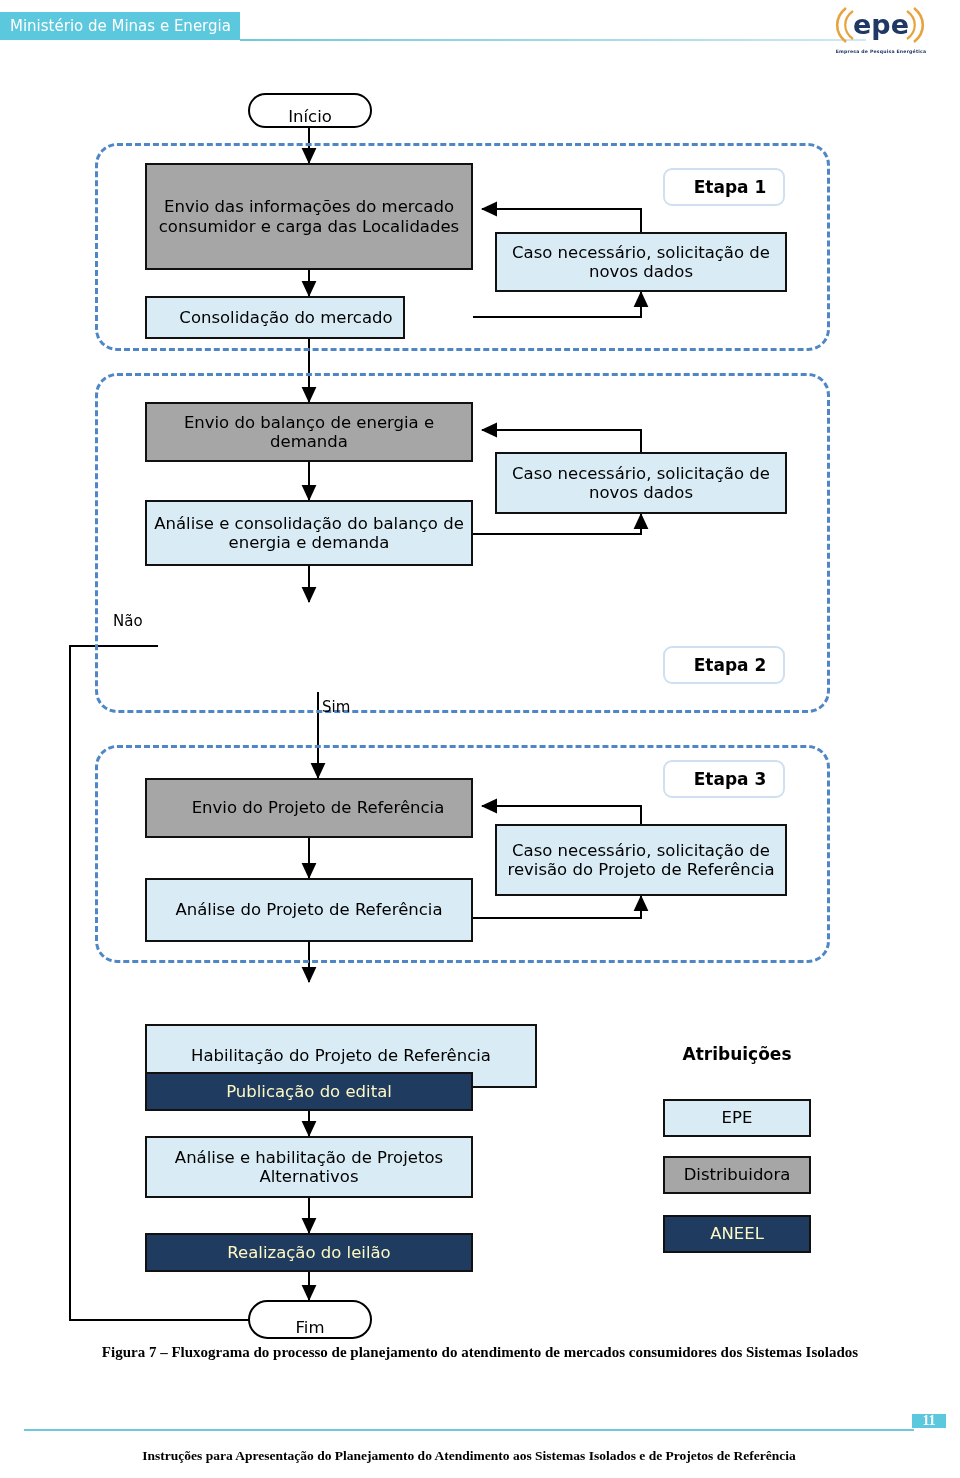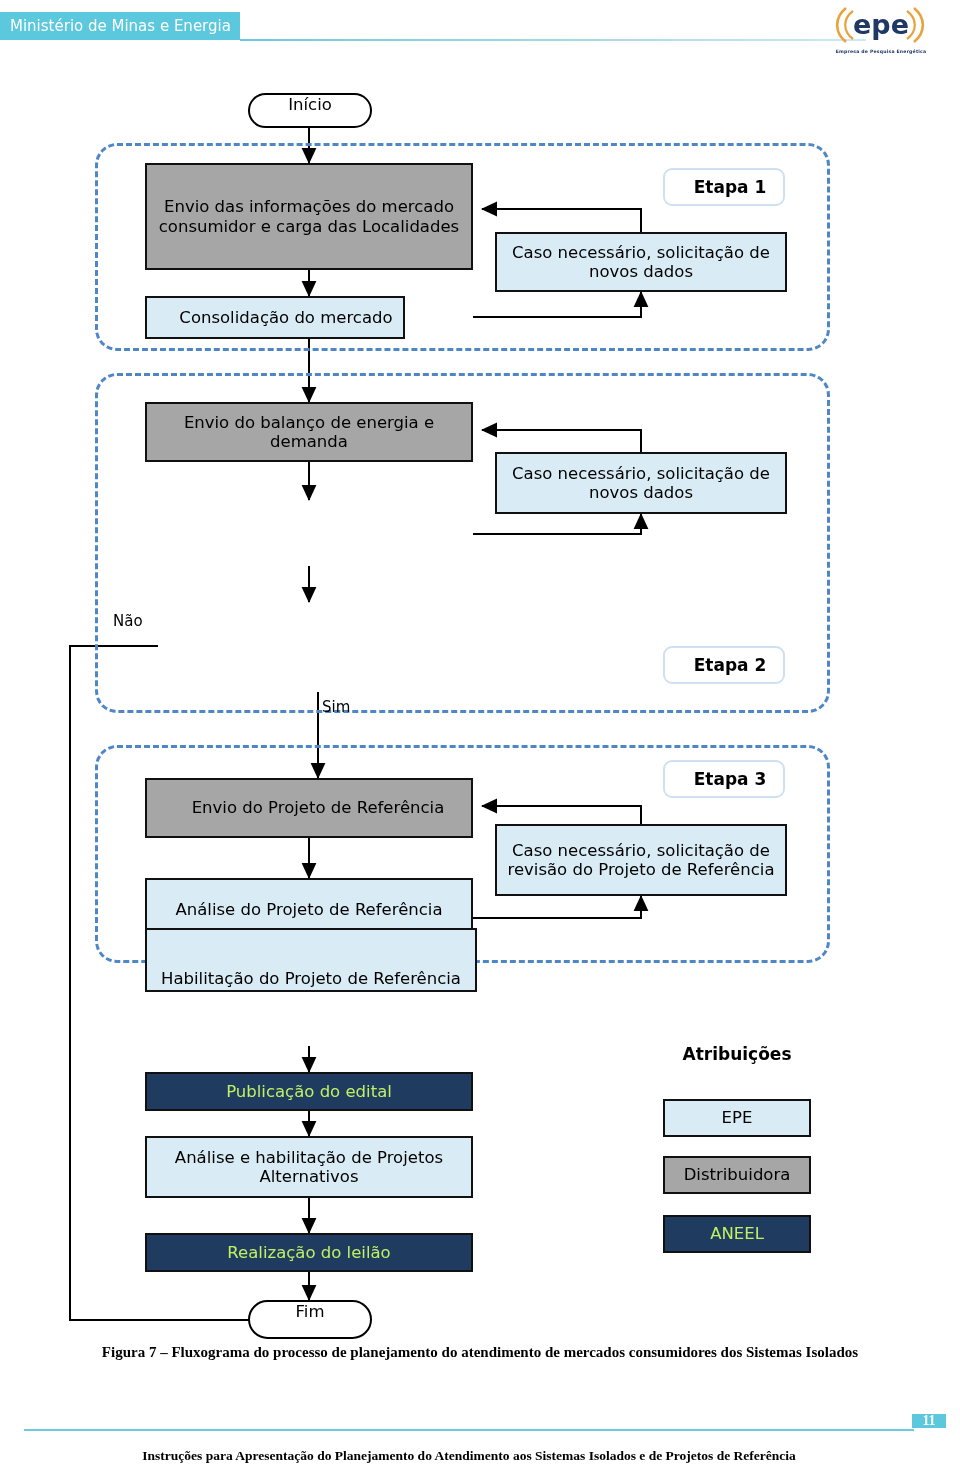--- a/index.html
+++ b/index.html
@@ -18,24 +18,24 @@
   #epe-logo{position:absolute;right:24px;top:2px;width:110px;height:52px;}
   #epe-logo .tag{position:absolute;left:0;bottom:0;width:110px;text-align:center;
      font-size:4.6px;color:#1f3864;letter-spacing:.2px;font-weight:bold;}
 
   
   .box{position:absolute;box-sizing:border-box;border:2px solid #111;
        display:flex;align-items:center;justify-content:center;text-align:center;
        font-size:16.5px;color:#000;line-height:1.18;padding:2px 6px;}
   .epe{background:#d9ecf5;}
   .dist{background:#a6a6a6;}
-  .aneel{background:#1f3b60;color:#bef264;}
+  .aneel{background:#1f3b60;color:#fef9c3;}
 
   .terminal{position:absolute;box-sizing:border-box;border:2px solid #000;background:#fff;
-    border-radius:999px;display:flex;align-items:flex-start;justify-content:center;
+    border-radius:999px;display:flex;align-items:flex-end;justify-content:center;
     font-size:16.5px;color:#000;}
 
   .etapa{position:absolute;box-sizing:border-box;border:2px solid #cfe0f0;background:#fff;
     border-radius:9px;display:flex;align-items:center;justify-content:center;
     font-size:17px;font-weight:bold;color:#000;padding-left:12px;}
 
   
   .stage{position:absolute;box-sizing:border-box;border:3px dashed #4f86c6;border-radius:22px;}
 
   
@@ -148,20 +148,23 @@
   <div class="etapa" style="left:663px;top:168px;width:122px;height:38px;">
     <span>Etapa 1</span>
   </div>
 
   <div class="stage" style="left:95px;top:373px;width:735px;height:340px;"></div>
 
   <div class="box dist" style="left:145px;top:402px;width:328px;height:60px;">
     <span>Envio do balanço de energia e demanda</span>
   </div>
 
+  <div class="box epe" style="left:145px;top:500px;width:328px;height:66px;">
+    <span>Análise e consolidação do balanço de energia e demanda</span>
+  </div>
 
   <div class="box epe" style="left:495px;top:452px;width:292px;height:62px;">
     <span>Caso necessário, solicitação de novos dados</span>
   </div>
 
   <div class="etapa" style="left:663px;top:646px;width:122px;height:38px;">
     <span>Etapa 2</span>
   </div>
 
 
@@ -179,21 +182,21 @@
   </div>
 
   <div class="box epe" style="left:495px;top:824px;width:292px;height:72px;">
     <span>Caso necessário, solicitação de revisão do Projeto de Referência</span>
   </div>
 
   <div class="etapa" style="left:663px;top:760px;width:122px;height:38px;">
     <span>Etapa 3</span>
   </div>
 
-  <div class="box epe" style="left:145px;top:928px;width:332px;height:64px;align-items:flex-end;">
+  <div class="box epe" style="left:145px;top:1024px;width:392px;height:64px;">
     <span>Habilitação do Projeto de Referência</span>
   </div>
 
   <div class="box aneel" style="left:145px;top:1072px;width:328px;height:39px;">
     <span>Publicação do edital</span>
   </div>
 
   <div class="box epe" style="left:145px;top:1136px;width:328px;height:62px;">
     <span>Análise e habilitação de Projetos Alternativos</span>
   </div>

